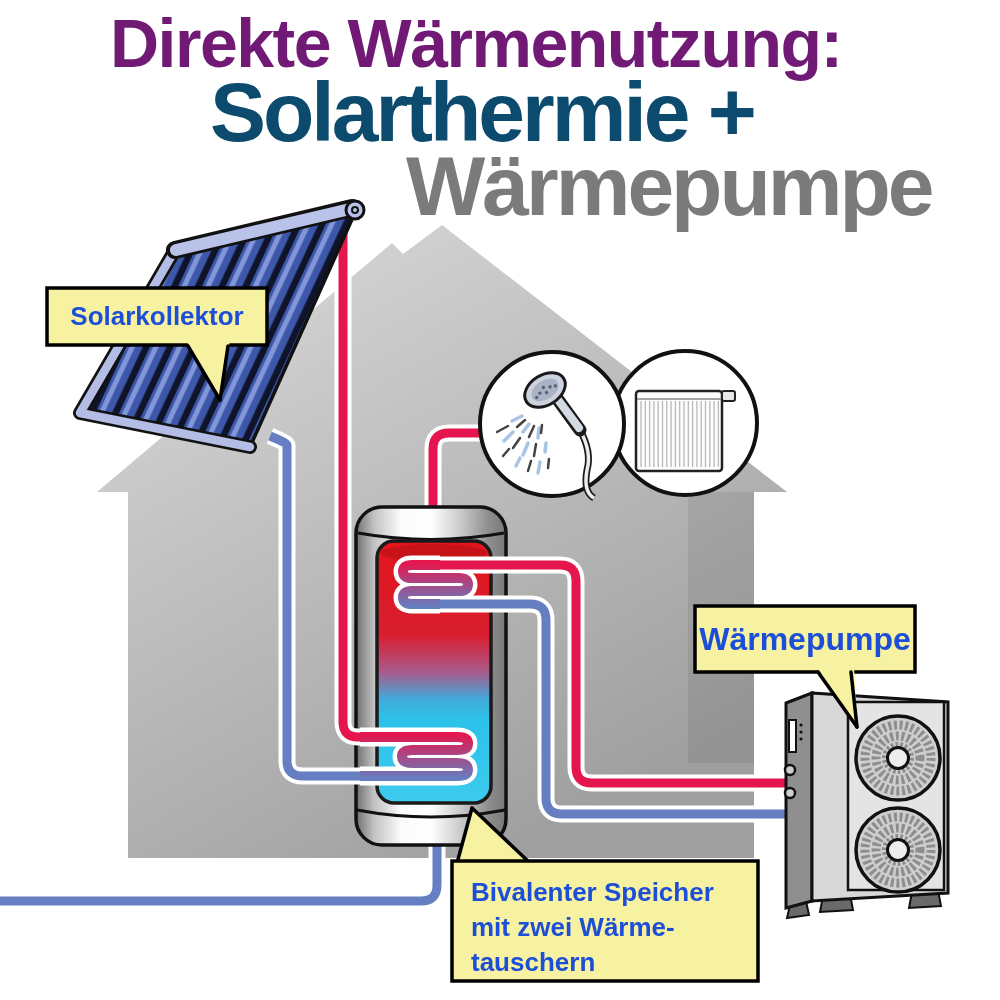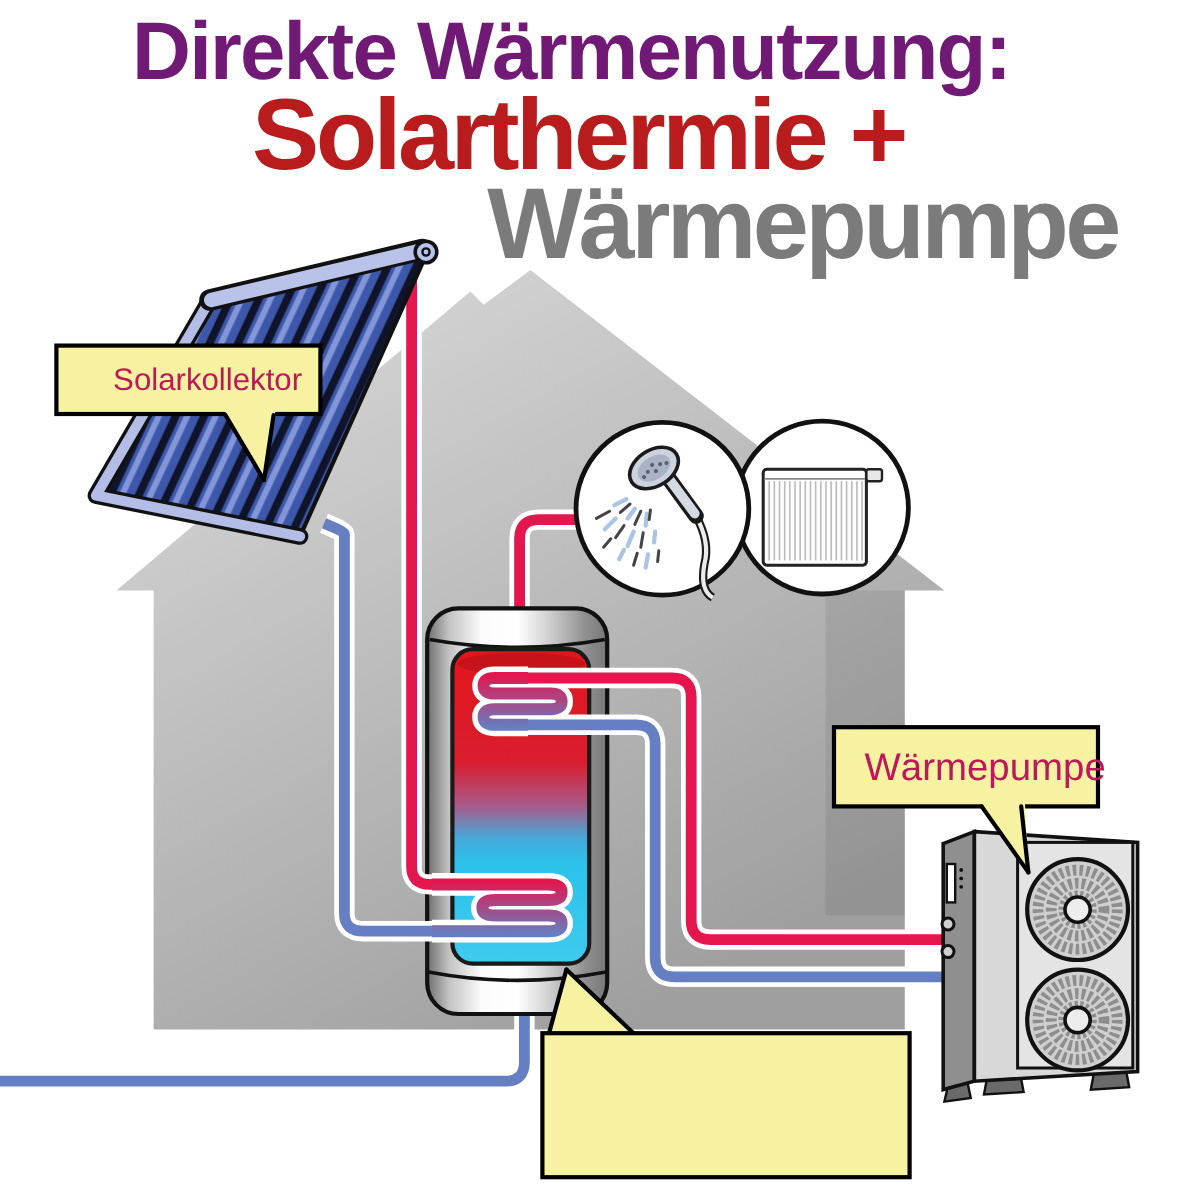--- a/index.html
+++ b/index.html
@@ -1,23 +1,23 @@
 <!DOCTYPE html>
 <html><head>
 <meta charset="utf-8">
 <style>
   html,body{margin:0;padding:0;background:#fff;}
   .stage{position:relative;width:1000px;height:1000px;background:#fff;overflow:hidden;
          font-family:"Liberation Sans",sans-serif;}
   .stage svg{position:absolute;left:0;top:0;}
   .title-line{position:absolute;font-weight:700;white-space:nowrap;}
   .t1{left:110px;top:4px;font-size:68px;letter-spacing:-1.5px;color:#701a75;}
-  .t2{left:210px;top:64px;font-size:84px;letter-spacing:-3px;color:#b91c1c;}
+  .t2{left:210px;top:64px;font-size:84px;letter-spacing:-3px;color:#0c4a6e;}
   .t3{left:406px;top:138px;font-size:84px;letter-spacing:-3px;color:#7b7b7b;}
-  .callout-text{position:absolute;font-weight:400;color:#be185d;margin-left:16px;}
+  .callout-text{position:absolute;font-weight:700;color:#1d4ed8;}
   .ct-solar{left:47px;top:288px;width:220px;height:57px;font-size:26px;
             display:flex;align-items:center;justify-content:center;}
   .ct-wp{left:695px;top:606px;width:220px;height:66px;font-size:32px;
          display:flex;align-items:center;justify-content:center;}
   .ct-storage{left:452px;top:861px;width:306px;height:120px;font-size:26px;
               line-height:35px;box-sizing:border-box;padding:14px 0 0 19px;}
 </style>
 </head>
 <body>
 
@@ -229,14 +229,19 @@
     <rect x="452" y="861" width="306" height="120" fill="#f6f2a1" stroke="#000" stroke-width="3.5"></rect>
   </g>
 </svg>
 
 <div class="title-line t1">Direkte Wärmenutzung:</div>
 <div class="title-line t2">Solarthermie +</div>
 <div class="title-line t3">Wärmepumpe</div>
 
 <div class="callout-text ct-solar">Solarkollektor</div>
 <div class="callout-text ct-wp">Wärmepumpe</div>
-
+<div class="callout-text ct-storage">
+  <div>Bivalenter Speicher</div>
+  <div>mit zwei Wärme-</div>
+  <div>tauschern</div>
 </div>
 
+</div>
+
 </body></html>

